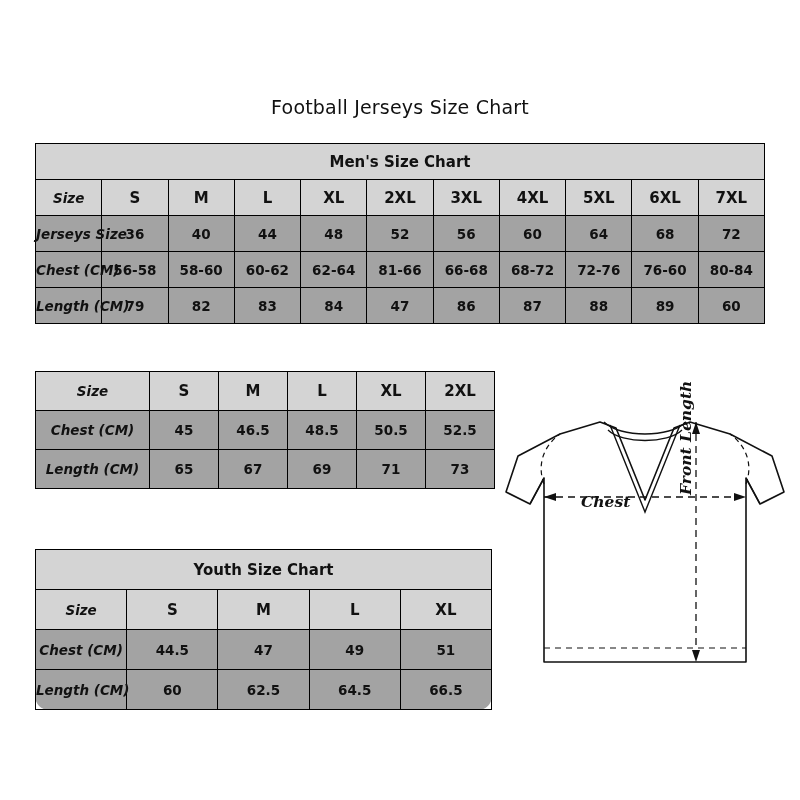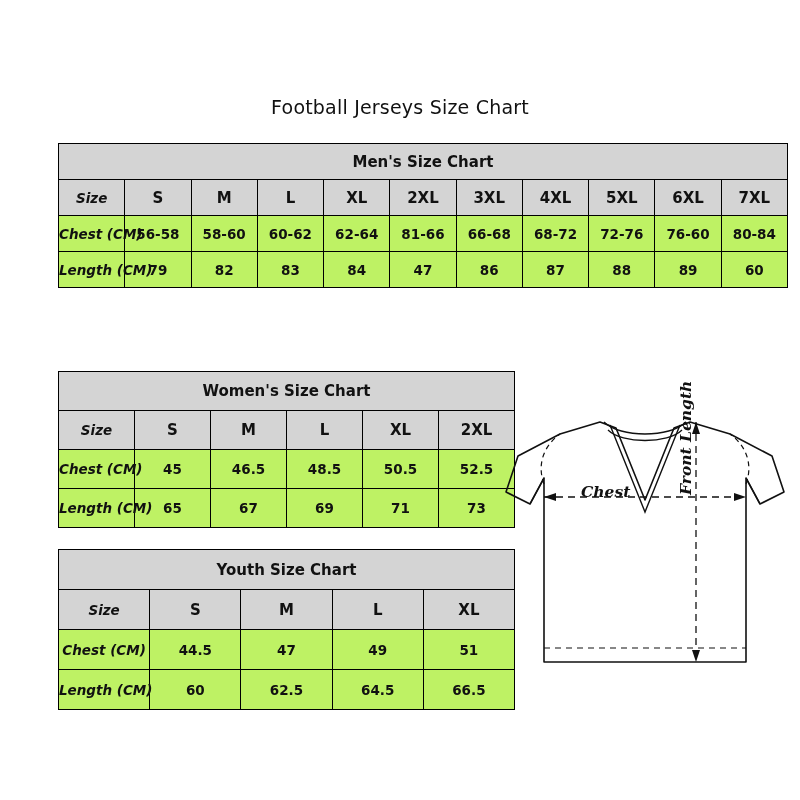--- a/index.html
+++ b/index.html
@@ -22,22 +22,21 @@
     width: 800px;
     text-align: center;
     font-size: 19px;
     font-weight: normal;
     letter-spacing: 0.2px;
   }
 
   table.size-table {
     border-collapse: collapse;
     table-layout: fixed;
-    background: #bef264;
-    margin-left: 23px;
+    background: #a3a3a3;
   }
   table.size-table td {
     border: 1px solid #000000;
     text-align: center;
     vertical-align: middle;
     font-size: 13.5px;
     font-weight: bold;
     padding: 0;
     height: 35px;
     white-space: nowrap;
@@ -71,20 +70,21 @@
   #womens-table td.rowlabel { width: 113px; }
   #womens-table td.cell { width: 68px; }
   #womens-table td { height: 38px; }
 
   
   #youth-table {
     position: absolute;
     left: 35px;
     top: 549px;
     width: 457px;
+    border-radius: 14px;
   }
   #youth-table td.rowlabel { width: 113px; }
   #youth-table td.cell { width: 85px; }
   #youth-table td { height: 39px; }
 
   
   #shirt-diagram {
     position: absolute;
     left: 500px;
     top: 400px;
@@ -94,21 +94,21 @@
   .diagram-label {
     position: absolute;
     font-family: "DejaVu Serif", serif;
     font-style: italic;
     font-weight: bold;
     font-size: 15.5px;
     color: #111111;
   }
   #chest-label {
     left: 81px;
-    top: 82px;
+    top: 92px;
     text-align: center;
   }
   #front-length-label {
     left: 176px;
     top: 95px;
     transform: rotate(-90deg);
     transform-origin: left top;
     white-space: nowrap;
   }
 </style>
@@ -129,20 +129,33 @@
       <td class="hdr cell">L</td>
       <td class="hdr cell">XL</td>
       <td class="hdr cell">2XL</td>
       <td class="hdr cell">3XL</td>
       <td class="hdr cell">4XL</td>
       <td class="hdr cell">5XL</td>
       <td class="hdr cell">6XL</td>
       <td class="hdr cell">7XL</td>
     </tr>
     <tr>
+      <td class="rowlabel">Jerseys Size</td>
+      <td class="cell">36</td>
+      <td class="cell">40</td>
+      <td class="cell">44</td>
+      <td class="cell">48</td>
+      <td class="cell">52</td>
+      <td class="cell">56</td>
+      <td class="cell">60</td>
+      <td class="cell">64</td>
+      <td class="cell">68</td>
+      <td class="cell">72</td>
+    </tr>
+    <tr>
       <td class="rowlabel">Chest (CM)</td>
       <td class="cell">56-58</td>
       <td class="cell">58-60</td>
       <td class="cell">60-62</td>
       <td class="cell">62-64</td>
       <td class="cell">81-66</td>
       <td class="cell">66-68</td>
       <td class="cell">68-72</td>
       <td class="cell">72-76</td>
       <td class="cell">76-60</td>
@@ -159,23 +172,20 @@
       <td class="cell">87</td>
       <td class="cell">88</td>
       <td class="cell">89</td>
       <td class="cell">60</td>
     </tr>
   </tbody>
 </table>
 
 <table id="womens-table" class="size-table">
   <tbody>
-    <tr>
-      <td class="hdr" colspan="6">Women's Size Chart</td>
-    </tr>
     <tr>
       <td class="hdr rowlabel">Size</td>
       <td class="hdr cell">S</td>
       <td class="hdr cell">M</td>
       <td class="hdr cell">L</td>
       <td class="hdr cell">XL</td>
       <td class="hdr cell">2XL</td>
     </tr>
     <tr>
       <td class="rowlabel">Chest (CM)</td>

